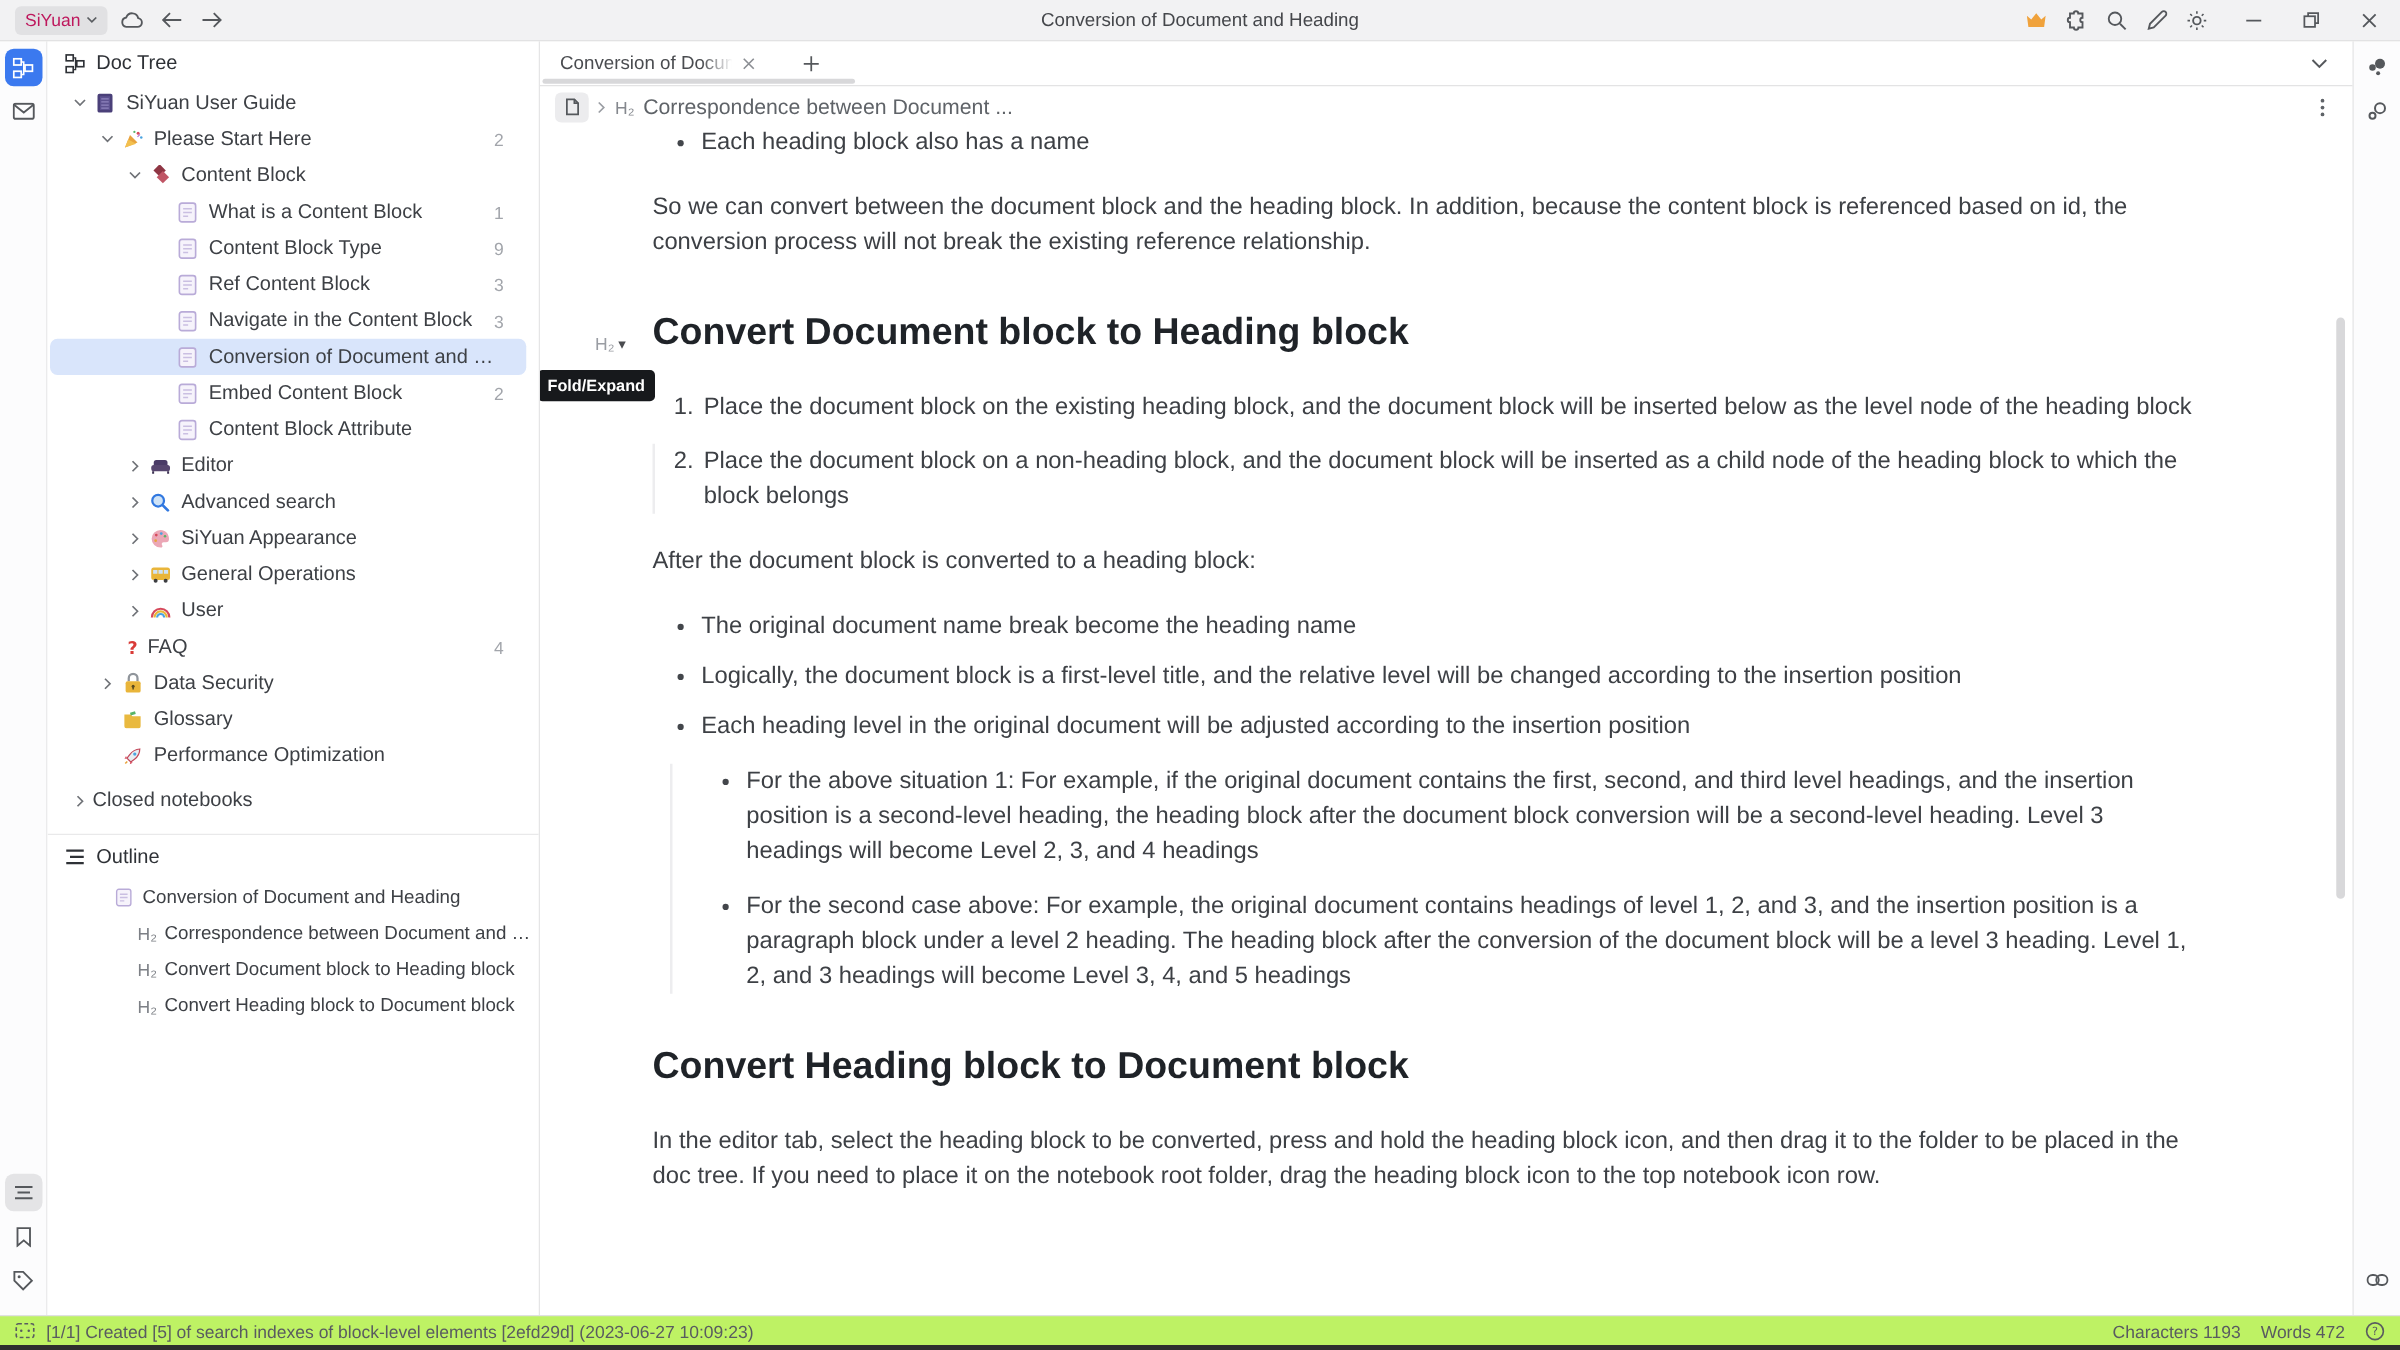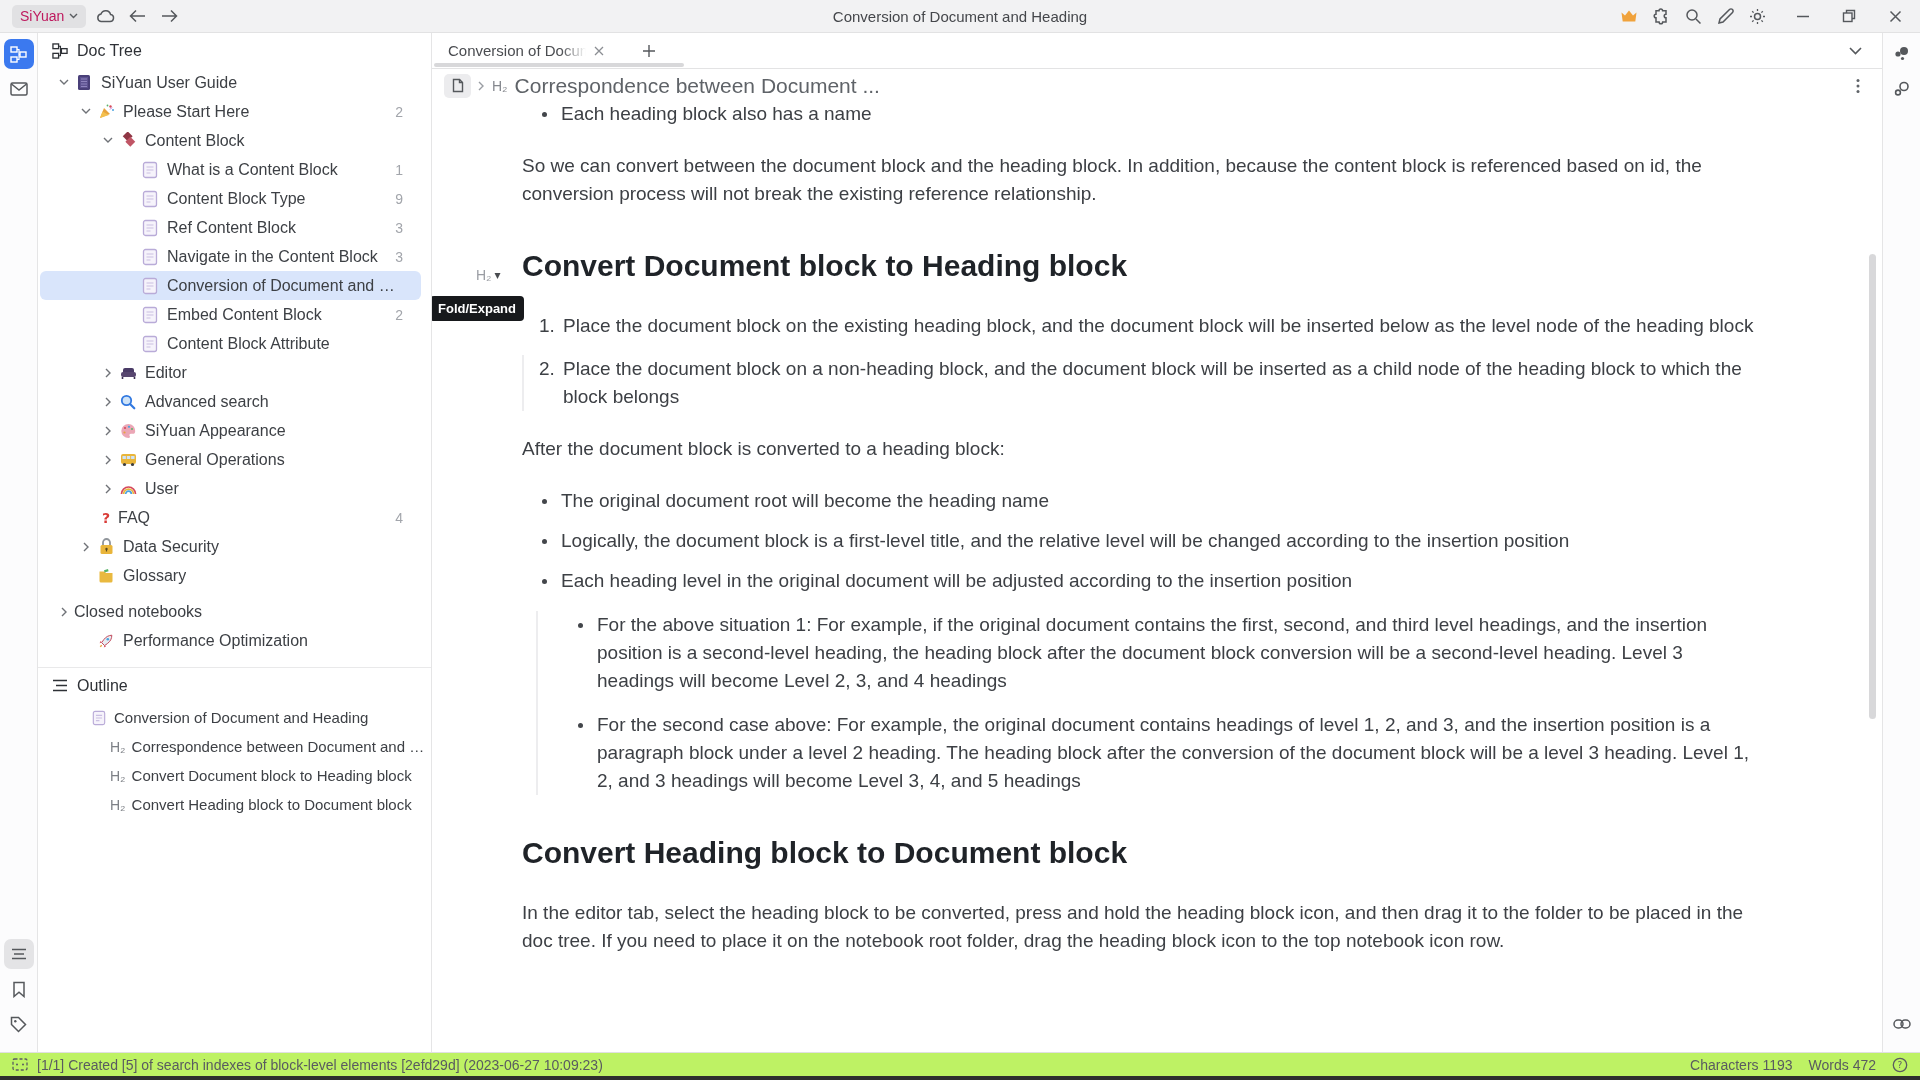--- a/index.html
+++ b/index.html
@@ -48,21 +48,21 @@
   .tabbar { height:36px; flex:none; border-bottom:1px solid #e3e3e4; display:flex; align-items:center; position:relative; }
   .tab { height:100%; display:flex; align-items:center; padding:0 10px 0 16px; gap:8px; position:relative; }
   .tab-label { font-size:15px; color:#4a4c50; white-space:nowrap; overflow:hidden; width:138px;
                -webkit-mask-image:linear-gradient(90deg,#000 82%,transparent); mask-image:linear-gradient(90deg,#000 82%,transparent); }
   .tab-underline { position:absolute; left:2px; bottom:1px; width:250px; height:4px; border-radius:2px; background:#d8d8da; }
   .tab-plus { margin-left:22px; width:26px; height:26px; display:grid; place-items:center; }
   .tab-chevron { margin-left:auto; margin-right:14px; width:26px; height:26px; display:grid; place-items:center; }
   .breadcrumb { height:33px; flex:none; display:flex; align-items:center; gap:7px; padding:0 12px; }
   .doc-btn { width:27px; height:24px; background:#ececee; border-radius:5px; display:grid; place-items:center; }
   .crumb-prefix { font-size:14px; color:#85888e; }
-  .crumb-text { font-size:21px; color:#5f6368; }
+  .crumb-text { font-size:17px; color:#5f6368; }
   .crumb-more { margin-left:auto; width:24px; height:24px; display:grid; place-items:center; color:#5f6368; font-size:15px; }
 
   
   .editor { flex:1; min-height:0; overflow:hidden; position:relative; padding:0 118px 0 90px; }
   .doc-body { margin-top:-14px; font-size:19px; line-height:28px; color:#3d4045; max-width:1252px; }
   .doc-body p { margin:24px 0; position:relative; }
   .doc-body h2 { font-size:30px; line-height:40px; font-weight:700; color:#1f2328; margin:38px 0 26px; position:relative; }
   .h2-gutter { position:absolute; left:-46px; top:9px; display:flex; align-items:center; gap:3px; font-size:14px; font-weight:400; color:#9a9da3; }
   .gutter-caret { color:#4a4c50; font-size:12px; }
   .fold-tooltip { position:absolute; left:-92px; top:50px; background:#17191c; color:#fff; font-size:13px; font-weight:700; line-height:15px; padding:5px 8px; border-radius:4px; white-space:nowrap; z-index:5; }
@@ -454,40 +454,40 @@
         <span class="arr"></span>
         <span class="ticon">
             <svg width="16" height="15" viewBox="0 0 16 15">
               <path d="M1.5 3.5h5l1.5 1.5h6.5v8a1.5 1.5 0 0 1-1.5 1.5H3A1.5 1.5 0 0 1 1.5 13z" fill="#e9b93f"></path>
               <path d="M6 2.2l4-1.2.6 2.2-4 1.2z" fill="#58b368"></path>
             </svg>
           </span>
         <span class="tlabel">Glossary</span>
           <span class="count"></span>
       </div>
-      <div class="trow d0 closed-nb">
-        <span class="arr">
-            <svg width="7" height="10" viewBox="0 0 7 10">
-              <path d="M1 1l4 4-4 4" fill="none" stroke="#6f7277" stroke-width="1.4"></path>
-            </svg>
-          </span>
-        <span class="tlabel">Closed notebooks</span>
-          <span class="count"></span>
-      </div>
       <div class="trow d1">
         <span class="arr"></span>
         <span class="ticon">
             <svg width="16" height="16" viewBox="0 0 16 16">
               <path d="M13.8 2.2c-3.2.2-5.9 1.6-8 4.4l-2.2 3 3 3 3-2.2c2.8-2.1 4.2-4.8 4.2-8.2z" fill="#e7edf2" stroke="#c2495b" stroke-width="1"></path>
               <circle cx="9.8" cy="6.2" r="1.3" fill="#4aa3e0"></circle>
               <path d="M3.6 9.6l-2 .6 1.2-2.4zM6.4 12.4l-.6 2 2.4-1.2z" fill="#d6495b"></path>
               <path d="M2.2 13.8l1.6-1.6" stroke="#e8a33d" stroke-width="1.3"></path>
             </svg>
           </span>
         <span class="tlabel">Performance Optimization</span>
+          <span class="count"></span>
+      </div>
+      <div class="trow d0 closed-nb">
+        <span class="arr">
+            <svg width="7" height="10" viewBox="0 0 7 10">
+              <path d="M1 1l4 4-4 4" fill="none" stroke="#6f7277" stroke-width="1.4"></path>
+            </svg>
+          </span>
+        <span class="tlabel">Closed notebooks</span>
           <span class="count"></span>
       </div>
 
       <div class="outline-sec">
         <div class="panel-header">
           <span>
               <svg width="16" height="13" viewBox="0 0 16 13">
                 <path d="M1 1.5h14M4 6.5h11M1 11.5h14" stroke="#2e3136" stroke-width="1.7"></path>
               </svg>
             </span>
@@ -584,21 +584,21 @@
             </div>
             <div class="oli guided">
               <span class="onum">2.</span>
               <span class="litext">Place the document block on a non-heading block, and the document block will be inserted as a child node of the heading block to which the block belongs</span>
             </div>
           </div>
           <p>After the document block is converted to a heading block:</p>
           <div class="ulist">
             <div class="uli">
               <span class="dot"></span>
-              <span class="litext">The original document root will become the heading name</span>
+              <span class="litext">The original document name break become the heading name</span>
             </div>
             <div class="uli">
               <span class="dot"></span>
               <span class="litext">Logically, the document block is a first-level title, and the relative level will be changed according to the insertion position</span>
             </div>
             <div class="uli">
               <span class="dot"></span>
               <span class="litext">Each heading level in the original document will be adjusted according to the insertion position</span>
             </div>
             <div class="nested">

